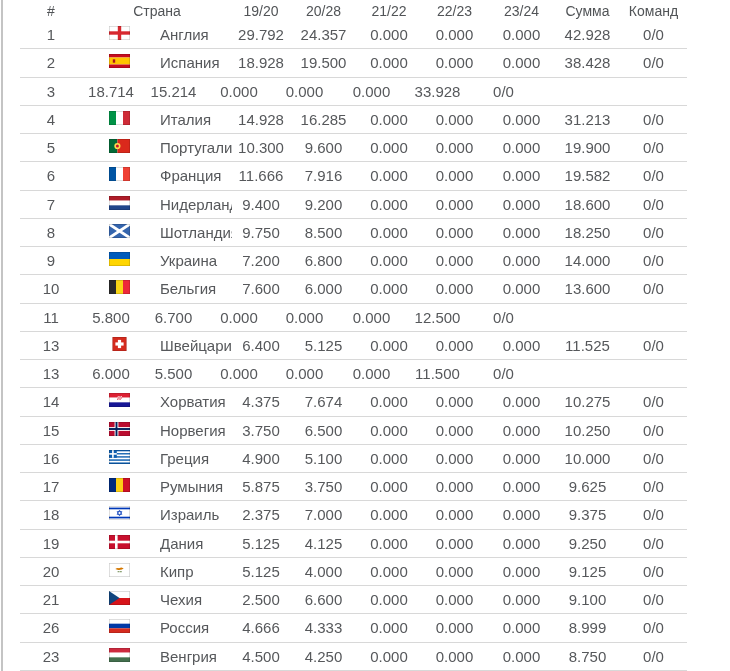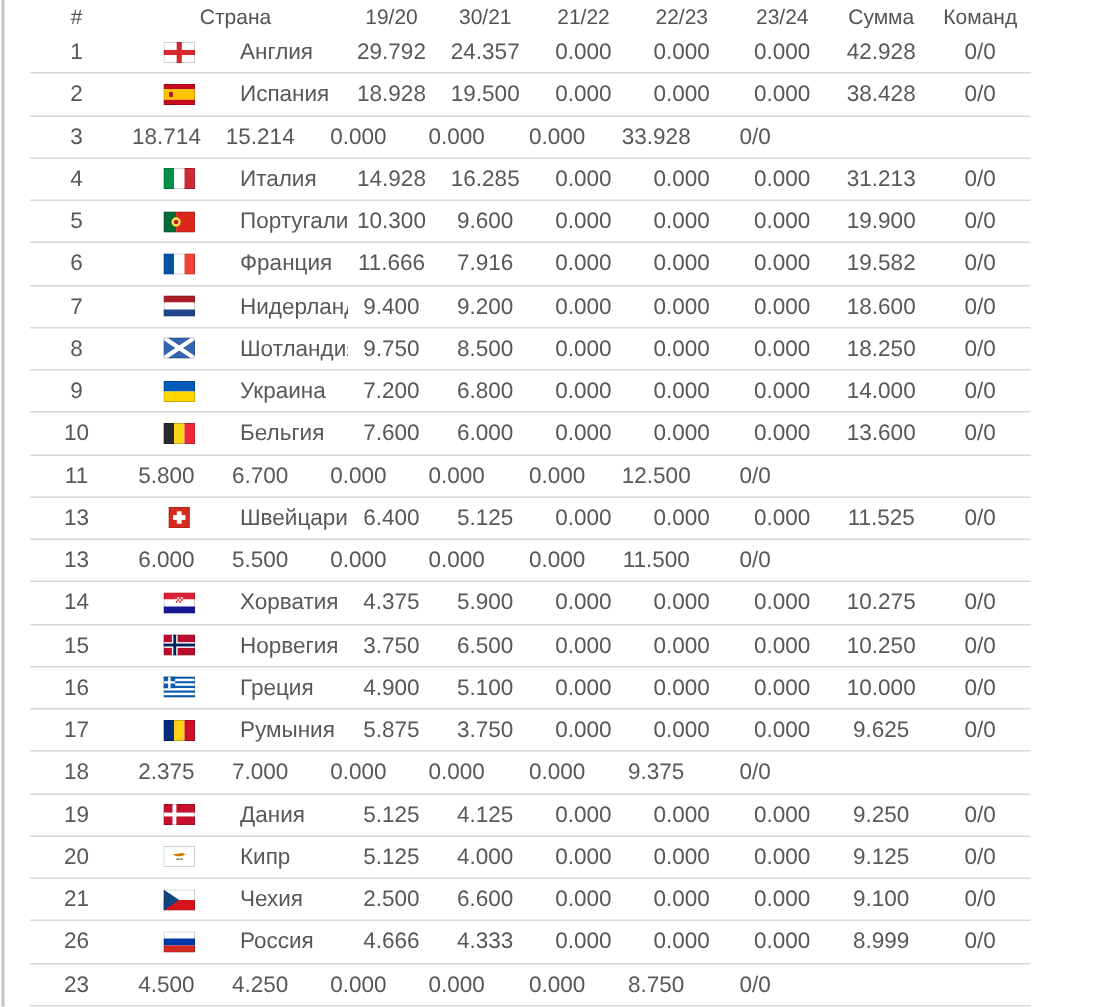--- a/index.html
+++ b/index.html
@@ -17,21 +17,21 @@
   .thead{display:flex;align-items:center;height:21px}
   .thead .cell{font-size:14px;color:#515457;font-weight:400}
   .trow{
     display:flex;align-items:center;height:28.26px;box-sizing:border-box;
     border-bottom:1px solid #d8d8d8;
     font-size:15px;color:#56585b;
   }
   .cell{text-align:center;overflow:hidden;white-space:nowrap;flex:0 0 auto}
   .c-rank{width:62px}
   .c-country{width:150px}
-  .trow .c-country{display:flex;align-items:center;padding-left:27px;box-sizing:border-box;text-align:left}
+  .trow .c-country{display:flex;align-items:flex-start;padding-left:27px;box-sizing:border-box;text-align:left}
   .c-s1920{width:58px}
   .c-s2021{width:67px}
   .c-s2122{width:64px}
   .c-s2223{width:67px}
   .c-s2324{width:67px}
   .c-sum{width:65px}
   .c-teams{width:67px}
   .flag{display:block;width:21px;height:14px;flex:0 0 21px;margin-right:30px}
   .flag svg{display:block}
   .country-name{display:block;width:72px;overflow:hidden;white-space:nowrap}
@@ -39,21 +39,21 @@
 </head>
 <body>
 
 <div class="page">
   <div class="left-border"></div>
   <div class="coef-table">
     <div class="thead" id="thead">
         <div class="cell c-rank">#</div>
         <div class="cell c-country">Страна</div>
         <div class="cell c-s1920">19/20</div>
-        <div class="cell c-s2021">30/21</div>
+        <div class="cell c-s2021">20/28</div>
         <div class="cell c-s2122">21/22</div>
         <div class="cell c-s2223">22/23</div>
         <div class="cell c-s2324">23/24</div>
         <div class="cell c-sum">Сумма</div>
         <div class="cell c-teams">Команд</div>
       </div>
     <div id="tbody">
         <div class="trow">
           <div class="cell c-rank">1</div>
           <div class="cell c-country">
@@ -308,21 +308,21 @@
                 <rect x="9.35" y="4.333" width="1.15" height="1.233" fill="#dd2033"></rect>
                 <rect x="11.649999999999999" y="4.333" width="1.15" height="1.233" fill="#dd2033"></rect>
                 <rect x="8.2" y="5.566000000000001" width="1.15" height="1.233" fill="#dd2033"></rect>
                 <rect x="10.5" y="5.566000000000001" width="1.15" height="1.233" fill="#dd2033"></rect>
                 <rect x="0.3" y="0.3" width="20.4" height="13.4" fill="none" stroke="rgba(0,0,0,0.22)" stroke-width="0.6"></rect>
               </svg>
             </span>
             <span class="country-name">Хорватия</span>
           </div>
           <div class="cell c-s1920">4.375</div>
-          <div class="cell c-s2021">5.900</div>
+          <div class="cell c-s2021">7.674</div>
           <div class="cell c-s2122">0.000</div>
           <div class="cell c-s2223">0.000</div>
           <div class="cell c-s2324">0.000</div>
           <div class="cell c-sum">10.275</div>
           <div class="cell c-teams">0/0</div>
         </div>
         <div class="trow">
           <div class="cell c-rank">15</div>
           <div class="cell c-country">
             <span class="flag">
@@ -391,20 +391,32 @@
           <div class="cell c-s1920">5.875</div>
           <div class="cell c-s2021">3.750</div>
           <div class="cell c-s2122">0.000</div>
           <div class="cell c-s2223">0.000</div>
           <div class="cell c-s2324">0.000</div>
           <div class="cell c-sum">9.625</div>
           <div class="cell c-teams">0/0</div>
         </div>
         <div class="trow">
           <div class="cell c-rank">18</div>
+          <div class="cell c-country">
+            <span class="flag">
+              <svg viewBox="0 0 21 14" width="21" height="14" xmlns="http://www.w3.org/2000/svg">
+                <rect x="0" y="0" width="21" height="14" fill="#ffffff"></rect>
+                <rect x="0" y="1.6" width="21" height="1.7" fill="#0038b8"></rect>
+                <rect x="0" y="10.7" width="21" height="1.7" fill="#0038b8"></rect>
+                <path d="M10.5 4.2 L12.9 8.4 L8.1 8.4 Z M10.5 9.8 L8.1 5.6 L12.9 5.6 Z" fill="none" stroke="#0038b8" stroke-width="0.7"></path>
+                <rect x="0.3" y="0.3" width="20.4" height="13.4" fill="none" stroke="rgba(0,0,0,0.22)" stroke-width="0.6"></rect>
+              </svg>
+            </span>
+            <span class="country-name">Израиль</span>
+          </div>
           <div class="cell c-s1920">2.375</div>
           <div class="cell c-s2021">7.000</div>
           <div class="cell c-s2122">0.000</div>
           <div class="cell c-s2223">0.000</div>
           <div class="cell c-s2324">0.000</div>
           <div class="cell c-sum">9.375</div>
           <div class="cell c-teams">0/0</div>
         </div>
         <div class="trow">
           <div class="cell c-rank">19</div>
@@ -486,20 +498,31 @@
           <div class="cell c-s1920">4.666</div>
           <div class="cell c-s2021">4.333</div>
           <div class="cell c-s2122">0.000</div>
           <div class="cell c-s2223">0.000</div>
           <div class="cell c-s2324">0.000</div>
           <div class="cell c-sum">8.999</div>
           <div class="cell c-teams">0/0</div>
         </div>
         <div class="trow">
           <div class="cell c-rank">23</div>
+          <div class="cell c-country">
+            <span class="flag">
+              <svg viewBox="0 0 21 14" width="21" height="14" xmlns="http://www.w3.org/2000/svg">
+                <rect x="0" y="0" width="21" height="4.67" fill="#cd2a3e"></rect>
+                <rect x="0" y="4.67" width="21" height="4.67" fill="#ffffff"></rect>
+                <rect x="0" y="9.33" width="21" height="4.67" fill="#436f4d"></rect>
+                <rect x="0.3" y="0.3" width="20.4" height="13.4" fill="none" stroke="rgba(0,0,0,0.22)" stroke-width="0.6"></rect>
+              </svg>
+            </span>
+            <span class="country-name">Венгрия</span>
+          </div>
           <div class="cell c-s1920">4.500</div>
           <div class="cell c-s2021">4.250</div>
           <div class="cell c-s2122">0.000</div>
           <div class="cell c-s2223">0.000</div>
           <div class="cell c-s2324">0.000</div>
           <div class="cell c-sum">8.750</div>
           <div class="cell c-teams">0/0</div>
         </div>
       </div>
   </div>

